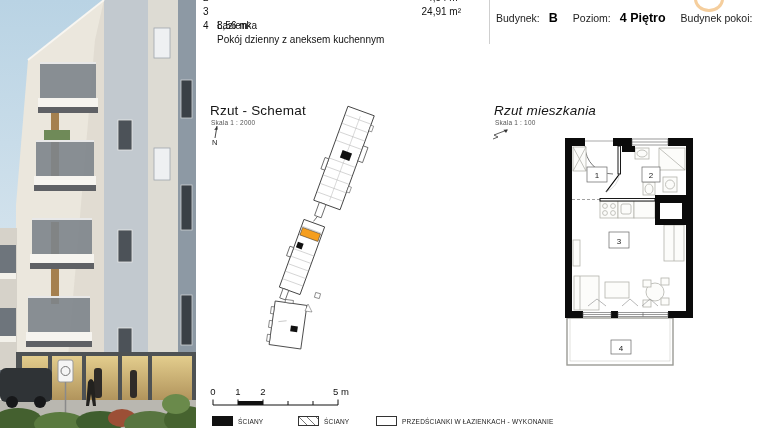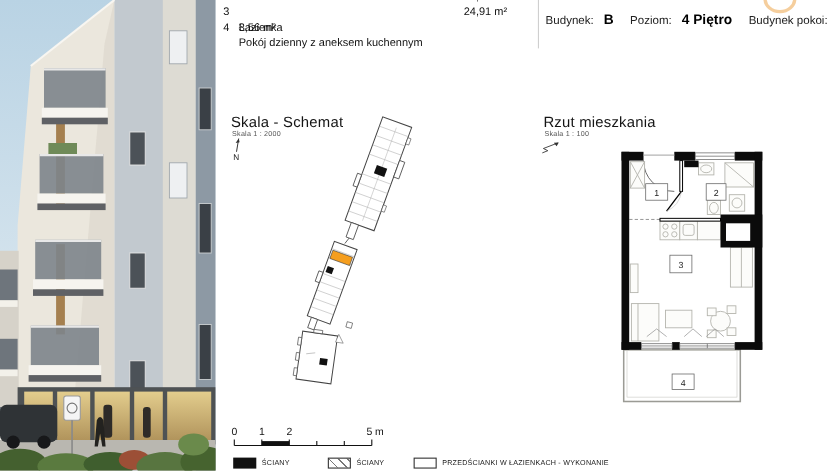--- a/index.html
+++ b/index.html
@@ -169,21 +169,21 @@
       <span class="uh-value">4 Piętro</span>
     </span>
     <span class="uh-group">
       <span class="uh-label">Budynek pokoi:</span>
       <span class="uh-value">1</span>
     </span>
   </div>
 
   <div class="abs logo-frag"></div>
 
-  <div class="abs sec-title" style="left:210px;top:103px;">Skala - Schemat</div>
+  <div class="abs sec-title" style="left:210px;top:103px;">Rzut - Schemat</div>
   <div class="abs sec-scale" style="left:211px;top:119px;">Skala 1 : 2000</div>
   <svg class="abs" style="left:207px;top:124px;" width="16" height="22" viewBox="0 0 16 22">
     <line x1="8" y1="14" x2="10" y2="2" stroke="#333" stroke-width="0.9"></line>
     <polygon points="10,2 7.2,6 10.8,5.4" fill="#333"></polygon>
     <text x="5" y="21" font-size="7.5" fill="#222">N</text>
   </svg>
 
   <svg class="abs" style="left:262px;top:98px;" width="215" height="275" viewBox="0 0 215 275">
 
     <g transform="translate(82,60) rotate(20)">
@@ -232,21 +232,21 @@
       <rect x="3" y="0" width="7" height="6" fill="#111"></rect>
       <rect x="-19" y="-16" width="3" height="7" fill="#fff" stroke="#444" stroke-width="0.6"></rect>
       <rect x="-19" y="-2" width="3" height="7" fill="#fff" stroke="#444" stroke-width="0.6"></rect>
       <rect x="-19" y="12" width="3" height="7" fill="#fff" stroke="#444" stroke-width="0.6"></rect>
       <rect x="-6" y="-25" width="8" height="3" fill="#fff" stroke="#444" stroke-width="0.6"></rect>
     </g>
     <rect x="53" y="195" width="5" height="5" transform="rotate(15 55.5 197.5)" fill="#fff" stroke="#555" stroke-width="0.6"></rect>
     <path d="M46 206 L50 214 L43 213 Z" fill="#fff" stroke="#555" stroke-width="0.5"></path>
   </svg>
 
-  <div class="abs sec-title" style="left:494px;top:103px;">Rzut mieszkania</div>
+  <div class="abs sec-title" style="left:494px;top:103px;font-style:italic;">Rzut mieszkania</div>
   <div class="abs sec-scale" style="left:495px;top:119px;">Skala 1 : 100</div>
   <svg class="abs" style="left:491px;top:127px;" width="22" height="14" viewBox="0 0 22 14">
     <polyline points="2,12 7,10 3,8" fill="none" stroke="#333" stroke-width="0.8"></polyline>
     <line x1="3" y1="8" x2="16" y2="3" stroke="#333" stroke-width="0.8"></line>
     <polygon points="17,2.6 12.5,2.8 15,6" fill="#333"></polygon>
   </svg>
 
   <svg class="abs" style="left:558px;top:128px;" width="144" height="245" viewBox="0 0 144 245">
 
     <line x1="14" y1="71.5" x2="42" y2="71.5" stroke="#888" stroke-width="0.8" stroke-dasharray="3 2"></line>

